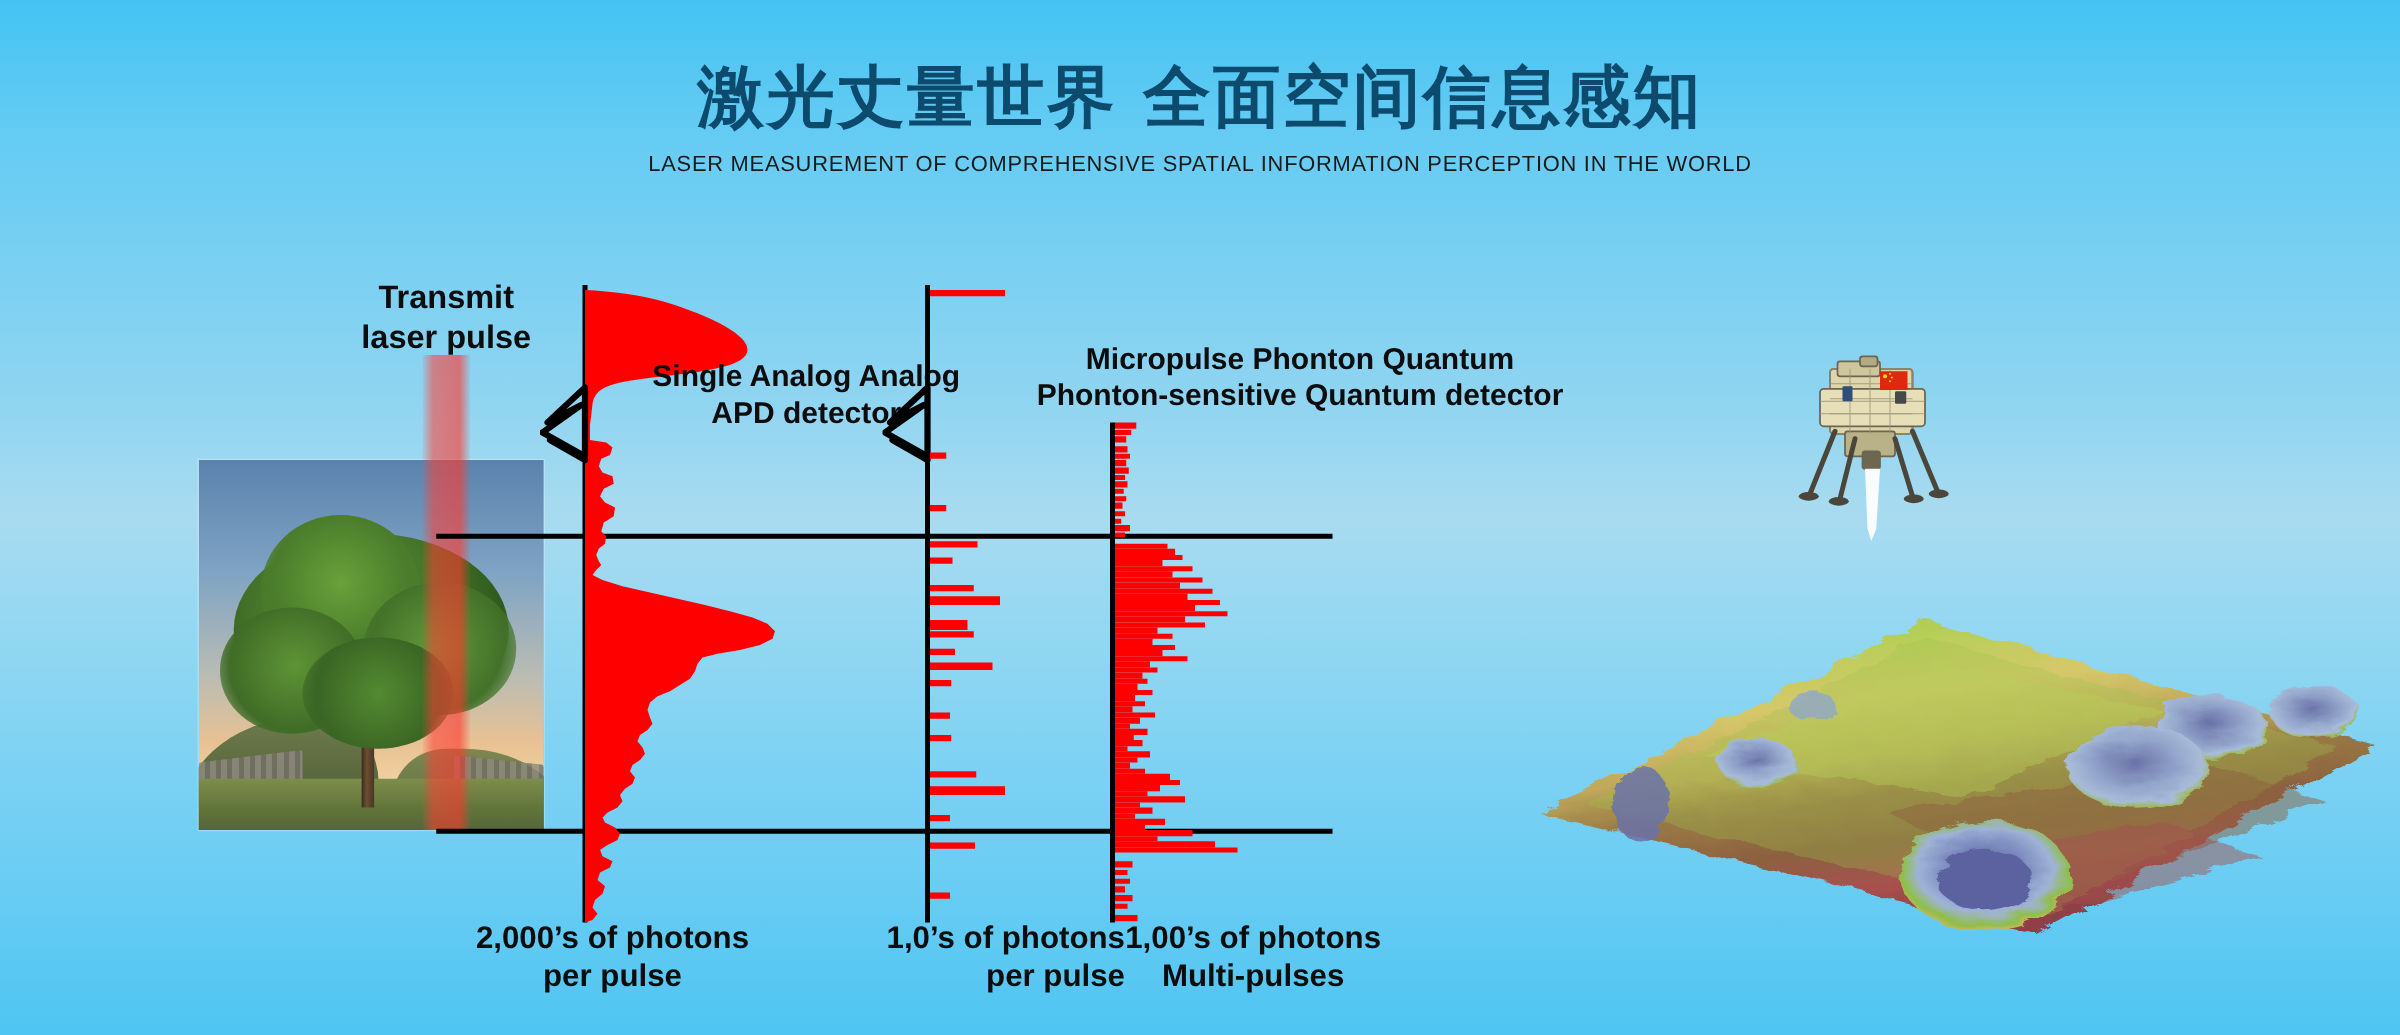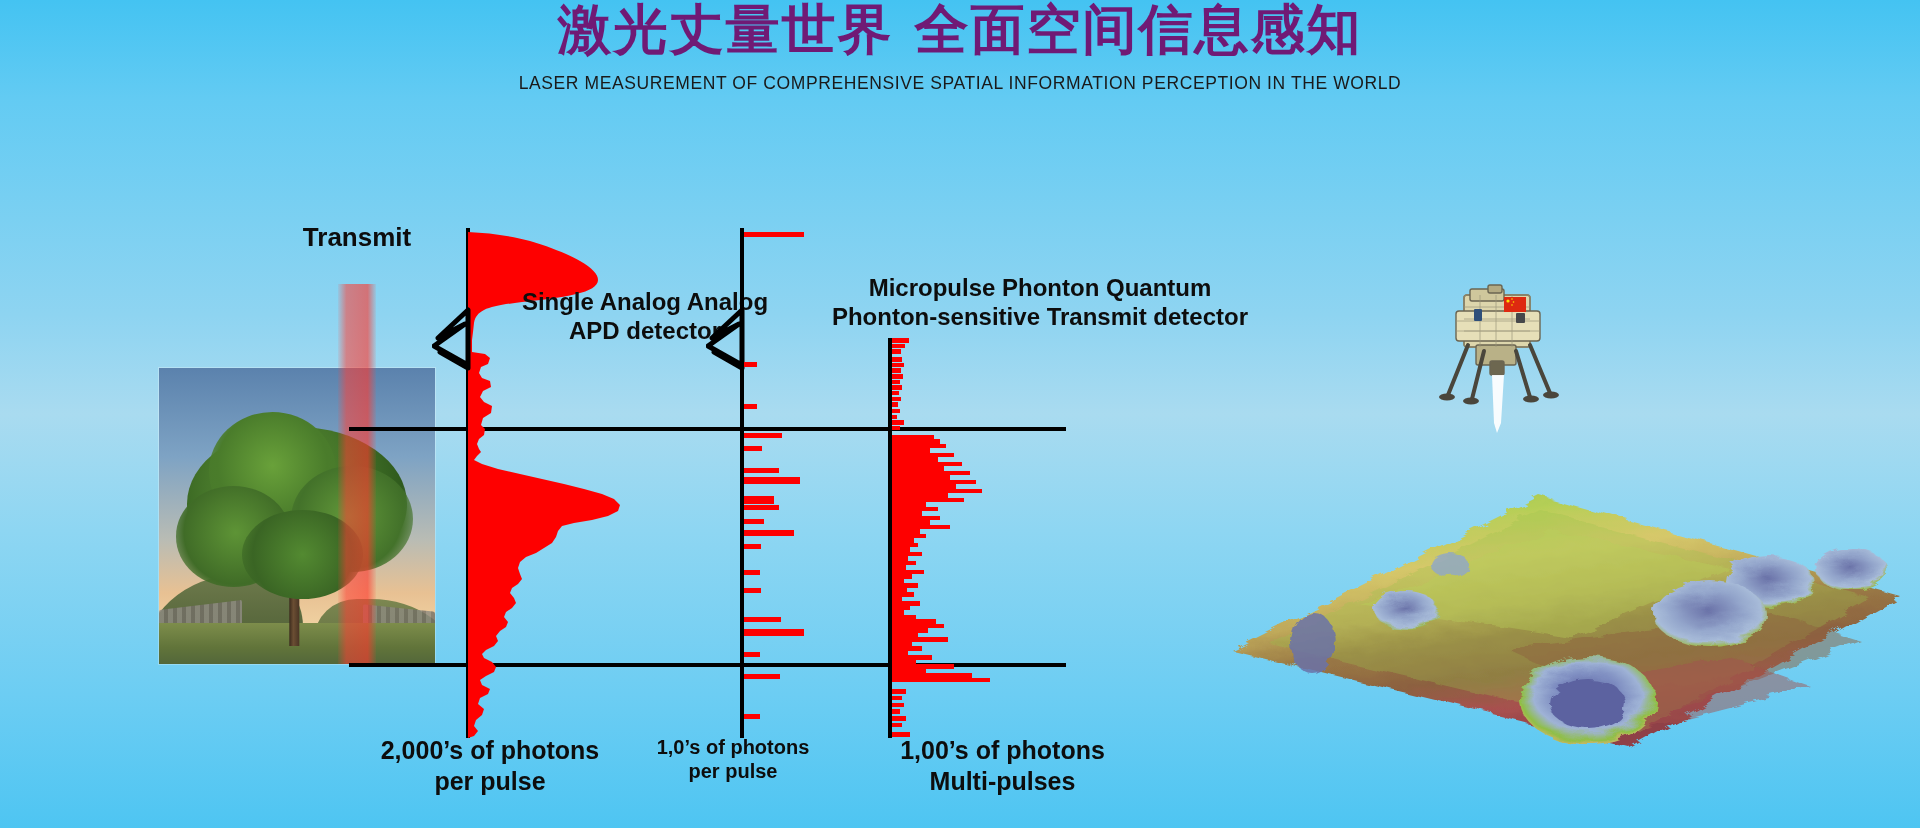--- a/index.html
+++ b/index.html
@@ -7,22 +7,22 @@
     width:1920px;height:828px;overflow:hidden;
     font-family:"Liberation Sans","DejaVu Sans",sans-serif;
     background:linear-gradient(180deg,#44c3f2 0%,#63cbf3 12%,#8ed4f1 38%,#a9dbf0 50%,#8ed6f2 64%,#6ccdf3 84%,#4ec5f2 100%);
     position:relative;
   }
   #stage{position:absolute;left:0;top:0;width:1920px;height:828px;}
 
   
   .hdr{position:absolute;left:0;top:0;width:1920px;text-align:center;}
   .title-cn{
-    font-size:54px;font-weight:700;color:#701a75;letter-spacing:2px;
-    line-height:1.1;
+    font-size:54px;font-weight:700;color:#0c4a6e;letter-spacing:2px;
+    margin-top:48px;line-height:1.1;
     font-family:"DejaVu Sans","Liberation Sans",sans-serif;
   }
   .title-en{
     font-size:17.5px;color:#1a1a1a;letter-spacing:.6px;margin-top:14px;
     font-family:"Liberation Sans",sans-serif;font-weight:400;
   }
 
   
   .lbl{position:absolute;color:#0d0d0d;font-weight:700;line-height:1.22;text-align:center;}
 
@@ -90,20 +90,21 @@
     <div class="canopy" style="left:6%;top:40%;width:42%;height:34%;
          background:radial-gradient(circle at 52% 46%,#5e9436 0%,#406c27 64%,rgba(64,108,39,0) 100%);"></div>
     <div class="canopy" style="left:30%;top:48%;width:44%;height:30%;
          background:radial-gradient(circle at 50% 50%,#538a31 0%,#3a6524 66%,rgba(58,101,36,0) 100%);"></div>
   </div>
 
   <div class="lbeam" style="left:338px;top:284px;width:38px;height:380px;"></div>
 
   <div class="lbl" style="left:232px;top:222px;width:250px;font-size:26px;">
     <div>Transmit</div>
+    <div>laser pulse</div>
   </div>
 
 
   <div class="href" style="left:349px;top:427px;width:717px;"></div>
   <div class="href" style="left:349px;top:663px;width:717px;"></div>
 
   <div class="wf" style="left:466px;top:228px;width:220px;height:510px;">
     <div class="axis" style="left:0;top:0;height:510px;"></div>
     <svg width="220" height="510" viewBox="0 0 220 510" style="position:absolute;left:2px;top:0;">
       <path fill="#fe0000" d="
@@ -317,28 +318,28 @@
         <div class="bar" style="left: 0px; top: 364.731px; width: 12px; height: 4.5px;"></div>
         <div class="bar" style="left: 0px; top: 371.486px; width: 8px; height: 4.5px;"></div>
         <div class="bar" style="left: 0px; top: 378.24px; width: 14px; height: 4.5px;"></div>
         <div class="bar" style="left: 0px; top: 384.994px; width: 10px; height: 4.5px;"></div>
         <div class="bar" style="left: 0px; top: 394px; width: 18px; height: 4.5px;"></div>
       </div>
   </div>
 
   <div class="lbl" style="left:770px;top:273px;width:540px;font-size:24px;text-align:center;">
     <div>Micropulse Phonton Quantum</div>
-    <div>Phonton-sensitive Transmit detector</div>
+    <div>Phonton-sensitive Quantum detector</div>
   </div>
 
   <div class="lbl" style="left:355px;top:735px;width:270px;font-size:25px;">
     <div>2,000’s of photons</div>
     <div>per pulse</div>
   </div>
-  <div class="lbl" style="left:608px;top:735px;width:250px;font-size:20px;">
+  <div class="lbl" style="left:650px;top:735px;width:250px;font-size:25px;text-align:right;">
     <div>1,0’s of photons</div>
     <div>per pulse</div>
   </div>
   <div class="lbl" style="left:865px;top:735px;width:275px;font-size:25px;">
     <div>1,00’s of photons</div>
     <div>Multi-pulses</div>
   </div>
 
   <div class="terrain" style="left:1210px;top:400px;width:700px;height:360px;">
     <svg width="700" height="360" viewBox="0 0 700 360" style="position:absolute;left:0;top:0;">

